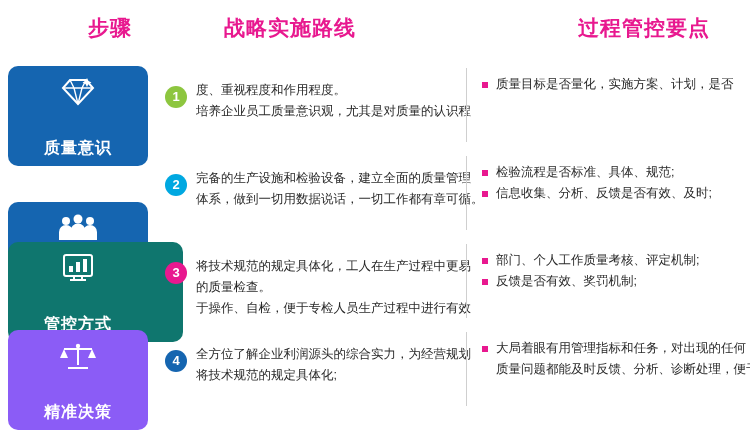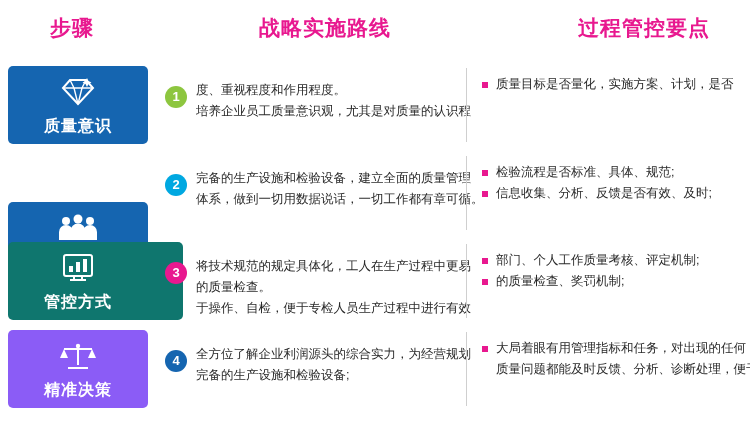--- a/index.html
+++ b/index.html
@@ -28,22 +28,22 @@
     height: 40px;
   }
   .hdr {
     position: absolute;
     color: #e8188f;
     font-size: 21px;
     font-weight: bold;
     letter-spacing: 1px;
     white-space: nowrap;
   }
-  .hdr-1 { left: 50px;  width: 120px; text-align: left; }
-  .hdr-2 { left: 215px; width: 220px; text-align: center; }
+  .hdr-1 { left: 50px;  width: 120px; text-align: center; }
+  .hdr-2 { left: 224px; width: 220px; }
   .hdr-3 { left: 480px; width: 230px; text-align: right; }
 
   
   .rows {
     position: absolute;
     top: 62px;
     left: 0;
     width: 750px;
   }
   .row {
@@ -51,23 +51,23 @@
     width: 750px;
     height: 88px;
   }
 
   
   .card {
     position: absolute;
     left: 8px;
     top: 4px;
     width: 140px;
-    height: 78px;
+    height: 100px;
     background: #1565b0;
-    border-radius: 5px;
+    border-radius: 10px;
     color: #ffffff;
     overflow: hidden;
   }
   .card-icon {
     position: absolute;
     top: 6px;
     left: 0;
     width: 140px;
     height: 40px;
     display: flex;
@@ -231,41 +231,41 @@
           <span class="mid-line">将技术规范的规定具体化，工人在生产过程中更易</span>
           <span class="mid-line">的质量检查。</span>
           <span class="mid-line">于操作、自检，便于专检人员生产过程中进行有效</span>
         </div>
         <div class="divider"></div>
         <div class="right">
           <div class="bullet-item">
             <span class="rtxt-line">部门、个人工作质量考核、评定机制;</span>
           </div>
           <div class="bullet-item">
-            <span class="rtxt-line">的质量检查、奖罚机制;</span>
+            <span class="rtxt-line">反馈是否有效、奖罚机制;</span>
           </div>
         </div>
       </div>
       <div class="row">
         <div class="card" style="background: #8b5cf6;">
           <div class="card-icon">
             <svg width="40" height="30" viewBox="0 0 40 30">
               <path d="M20 3 v21 M10 27 h20" stroke="#ffffff" stroke-width="2" fill="none"></path>
               <path d="M6 8 h28" stroke="#ffffff" stroke-width="2" fill="none"></path>
               <circle cx="20" cy="5" r="2.2" fill="#ffffff"></circle>
               <path d="M6 8 L2 17 h8 Z" fill="#ffffff"></path>
               <path d="M34 8 L30 17 h8 Z" fill="#ffffff"></path>
             </svg>
           </div>
           <div class="card-label">精准决策</div>
         </div>
         <div class="num" style="background: rgb(21, 101, 176);">4</div>
         <div class="mid">
           <span class="mid-line">全方位了解企业利润源头的综合实力，为经营规划</span>
-          <span class="mid-line">完备的生产设施和检验设备;</span>
+          <span class="mid-line">将技术规范的规定具体化;</span>
         </div>
         <div class="divider"></div>
         <div class="right">
           <div class="bullet-item">
             <span class="rtxt-line">大局着眼有用管理指标和任务，对出现的任何</span>
             <span class="rtxt-line">质量问题都能及时反馈、分析、诊断处理，便于</span>
           </div>
         </div>
       </div>
     </div>

